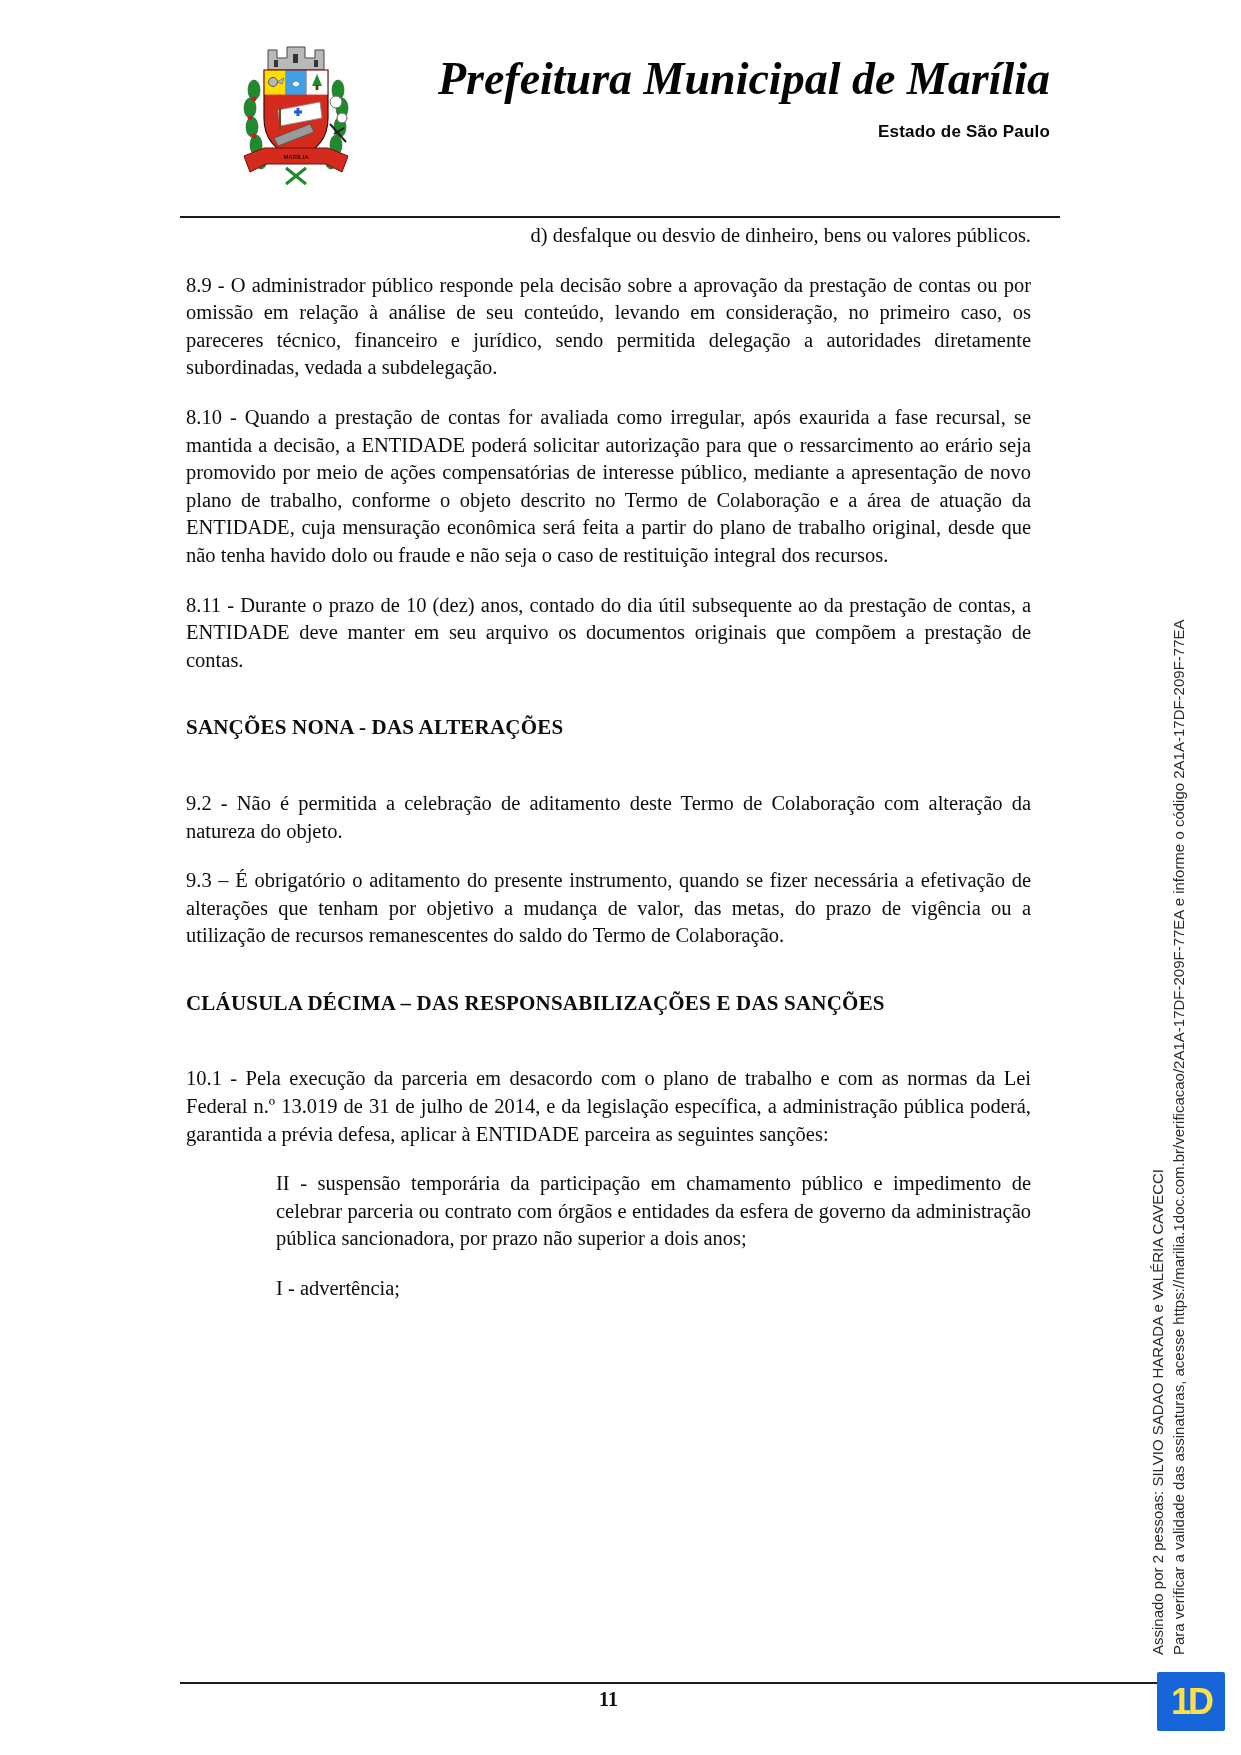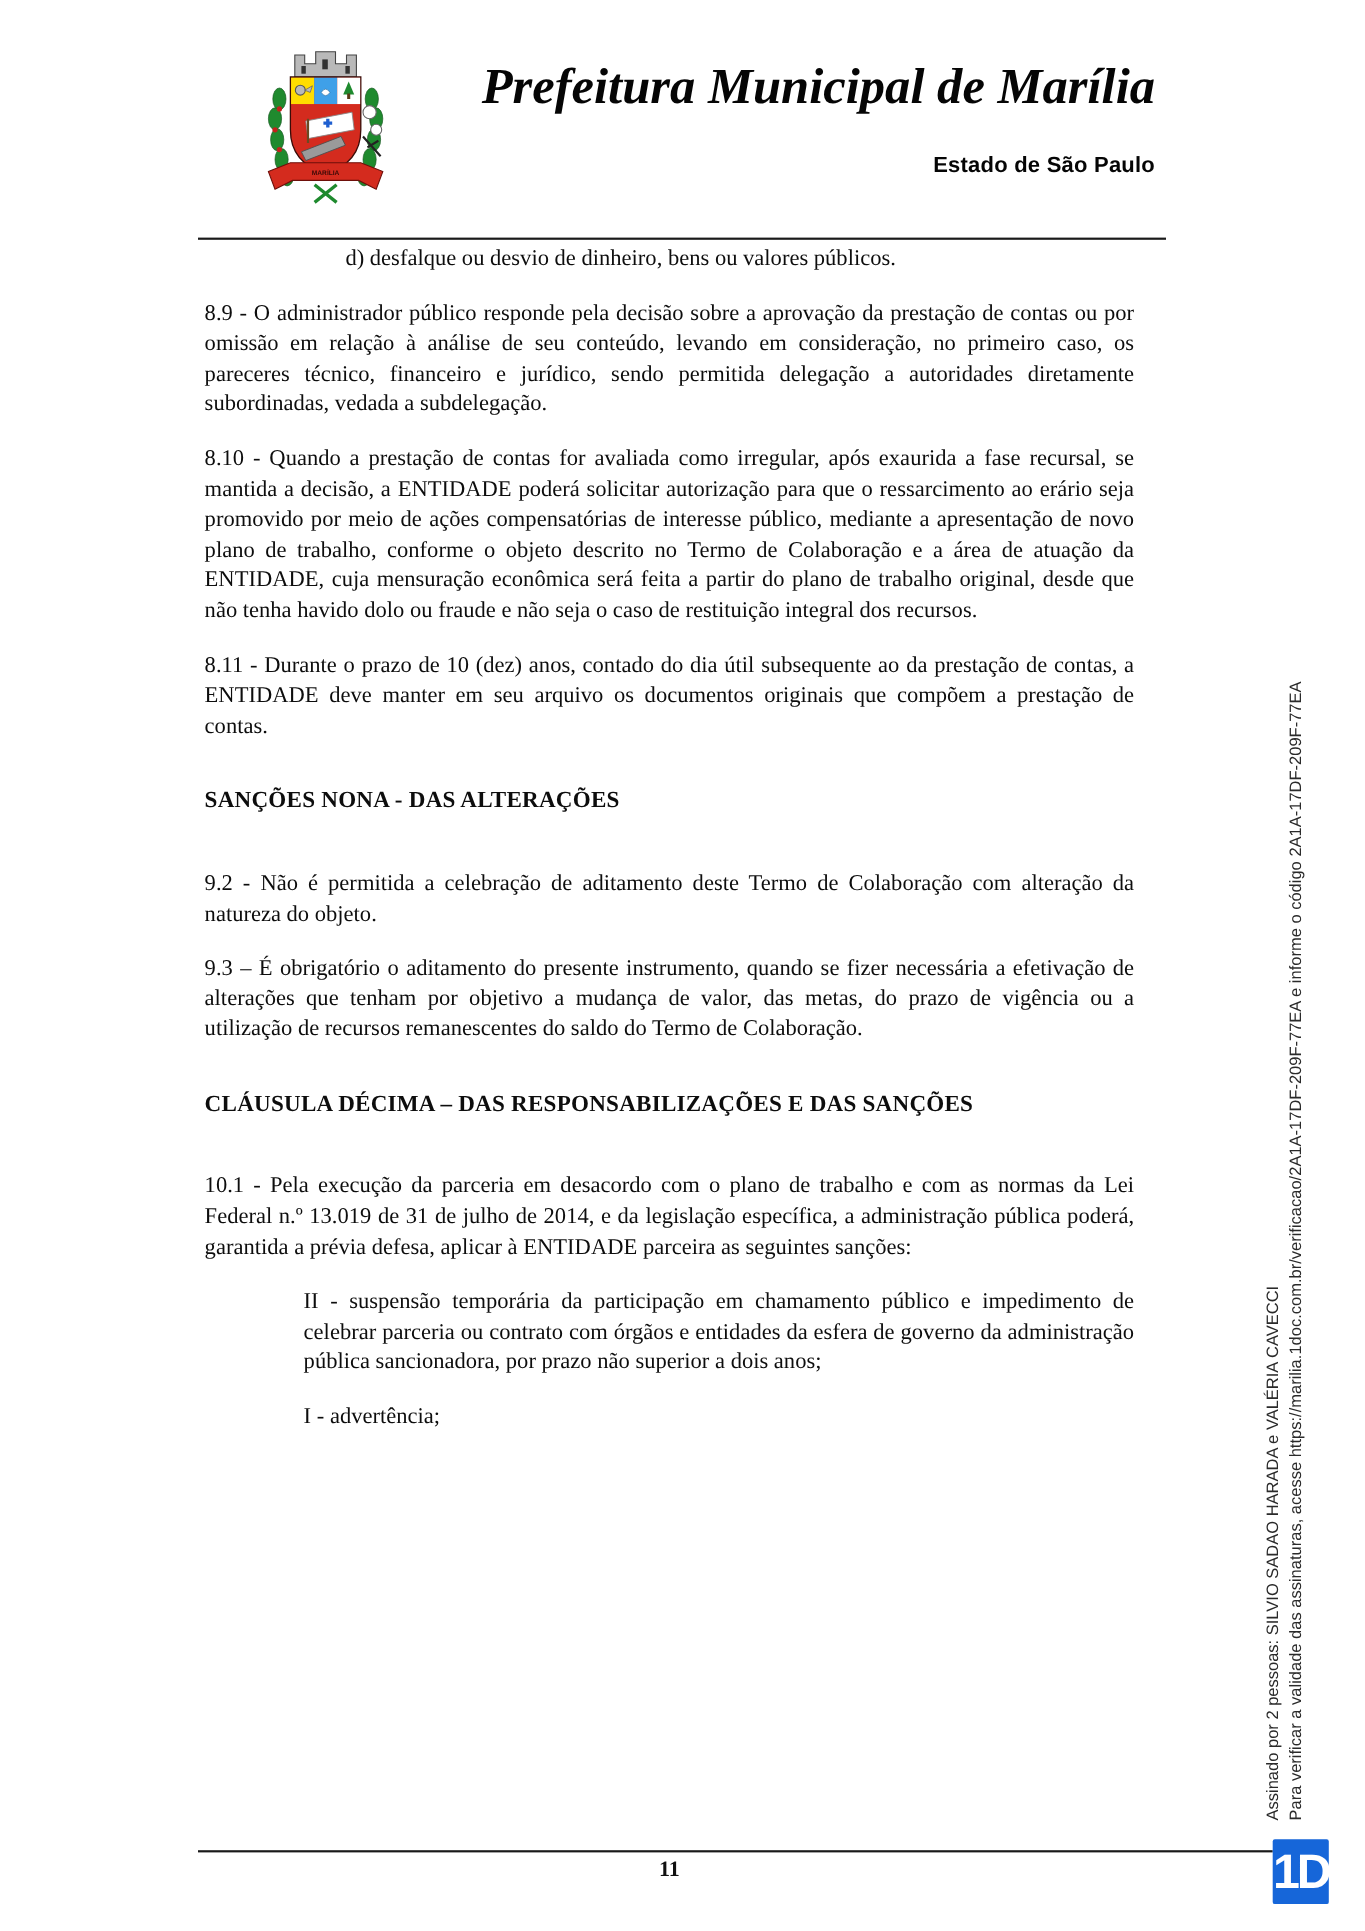--- a/index.html
+++ b/index.html
@@ -15,31 +15,31 @@
   .crest{position:absolute;left:228px;top:38px;width:136px;height:152px;}
   .title-block{position:absolute;left:320px;top:52px;width:730px;text-align:right;}
   .main-title{
     font-family:"Liberation Serif", serif;
     font-style:italic;font-weight:bold;
     font-size:46px;line-height:54px;color:#050505;
     white-space:nowrap;
   }
   .subtitle{
     font-family:"Liberation Sans", sans-serif;
-    font-weight:bold;font-size:20px;color:#050505;
-    margin-top:33px;letter-spacing:.2px;
+    font-weight:bold;font-size:17px;color:#050505;
+    margin-top:16px;letter-spacing:.2px;
   }
   .header-rule{position:absolute;left:180px;top:216px;width:880px;height:2px;background:#1a1a1a;}
   
   .doc-body{
     position:absolute;left:186px;top:222px;width:845px;
     font-size:20.5px;line-height:27.6px;color:#0d0d0d;
   }
   .doc-body p{margin:0 0 22px 0;text-align:justify;}
-  .doc-body p.item-d{padding-left:128px;text-align:left;}
+  .doc-body p.item-d{padding-left:128px;text-align:right;}
   .doc-body p.item{padding-left:90px;}
   .doc-body p.heading{
     font-weight:bold;font-size:21px;text-align:left;
     margin-top:40px;margin-bottom:48px;letter-spacing:.2px;
   }
   .doc-body span.b{font-weight:normal;}
   
   .signature-sidebar{
     position:absolute;left:1148px;top:1655px;
     transform-origin:0 0;transform:rotate(-90deg);
@@ -47,24 +47,24 @@
     font-size:15px;line-height:20.5px;color:#2a2a2a;
     white-space:nowrap;
   }
   
   .footer-rule{position:absolute;left:180px;top:1682px;width:977px;height:2px;background:#1a1a1a;}
   .page-number{
     position:absolute;left:186px;top:1688px;width:845px;
     text-align:center;font-size:20px;color:#111;font-weight:bold;
   }
   .doc-logo{
-    position:absolute;left:1157px;top:1672px;width:51px;height:59px;
+    position:absolute;left:1157px;top:1672px;width:68px;height:59px;
     display:flex;align-items:center;justify-content:center;
     font-family:"Liberation Sans", sans-serif;
-    font-weight:bold;font-size:44px;color:#ffffff;
+    font-weight:bold;font-size:36px;color:#fde047;
     letter-spacing:-3px;border-radius:2px;
   }
 </style>
 </head>
 <body>
 
 <div class="page">
 
   <svg class="crest" viewBox="0 0 132 152">
 

